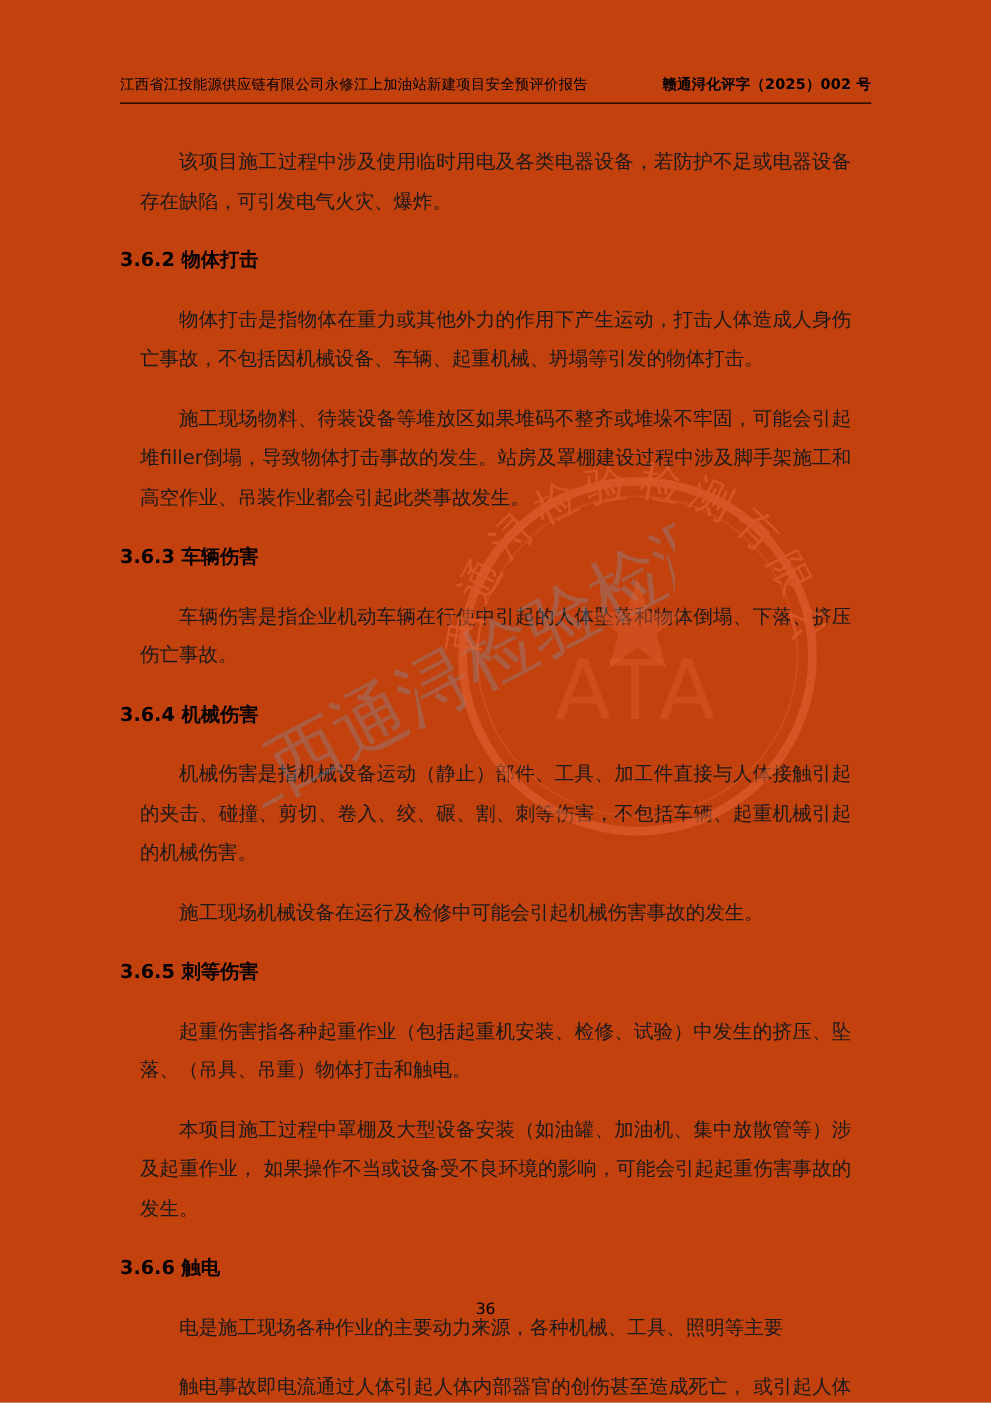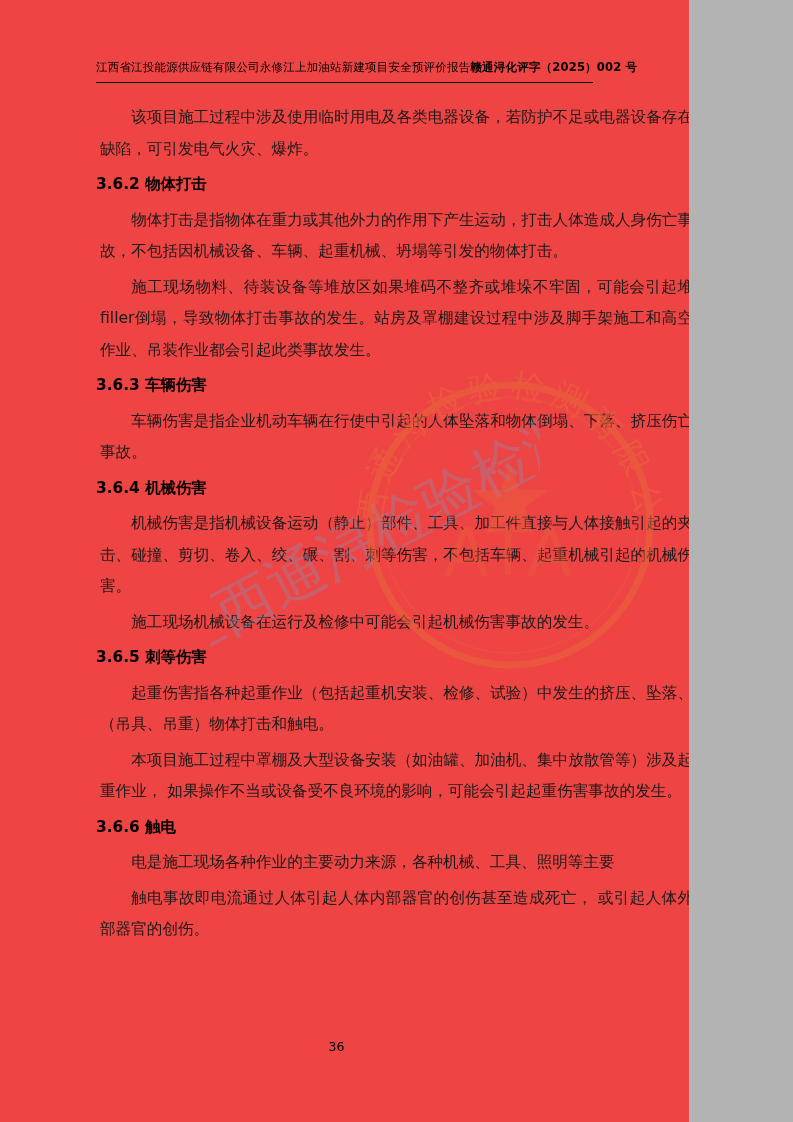--- a/index.html
+++ b/index.html
@@ -5,23 +5,23 @@
   html, body {
     margin: 0;
     padding: 0;
     background: #b3b3b3;
   }
   body {
     font-family: "DejaVu Sans", "Liberation Sans", sans-serif;
   }
   .page {
     position: relative;
-    width: 689px;
+    width: 793px;
     height: 1122px;
-    background: #ef4444;
+    background: #c2410c;
     overflow: hidden;
     box-sizing: border-box;
     padding-left: 40px;
   }
   
   .header {
     position: absolute;
     top: 60px;
     left: 96px;
     right: 96px;
@@ -54,21 +54,21 @@
     top: 98px;
     left: 96px;
     width: 601px;
     font-size: 15.6px;
     line-height: 31.5px;
     color: #1a1a1a;
     text-align: justify;
     text-justify: inter-ideograph;
   }
   .content p {
-    margin: 4px;
+    margin: 16px;
     text-indent: 2em;
   }
   .content h3 {
     margin: 0;
     font-size: 15.4px;
     line-height: 31.5px;
     font-weight: bold;
     text-indent: 0;
     color: #000;
   }

